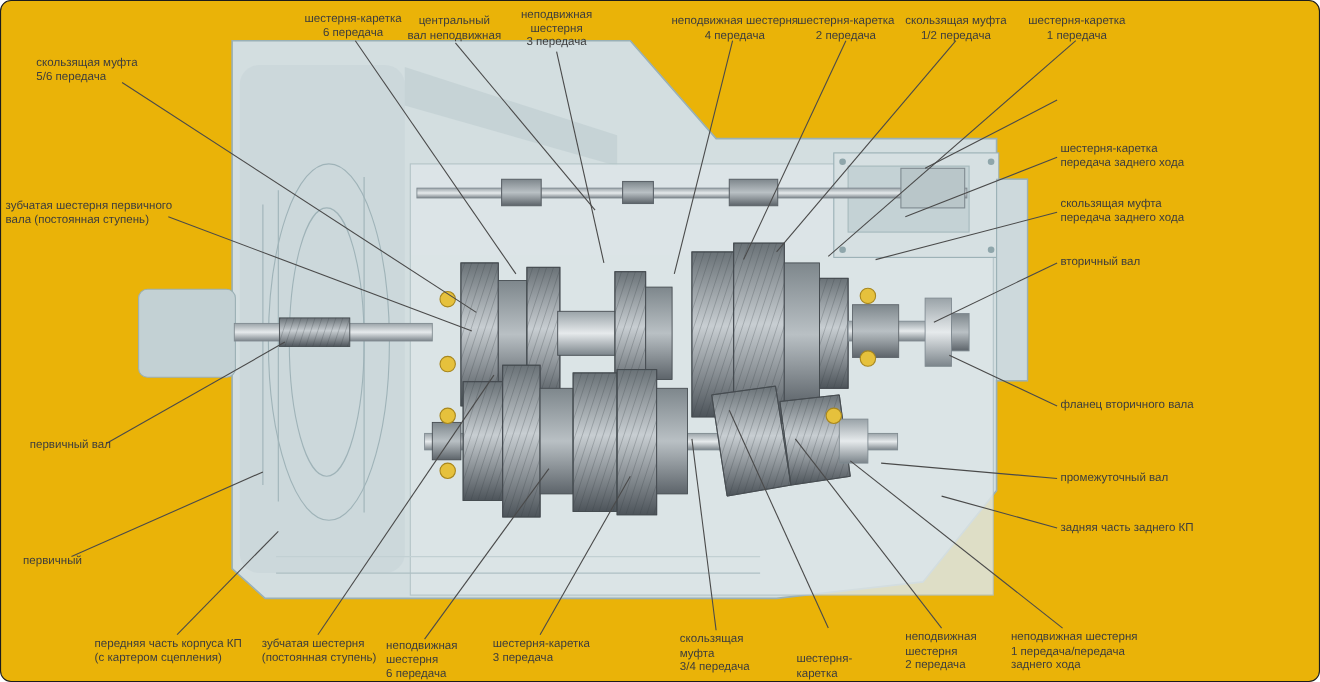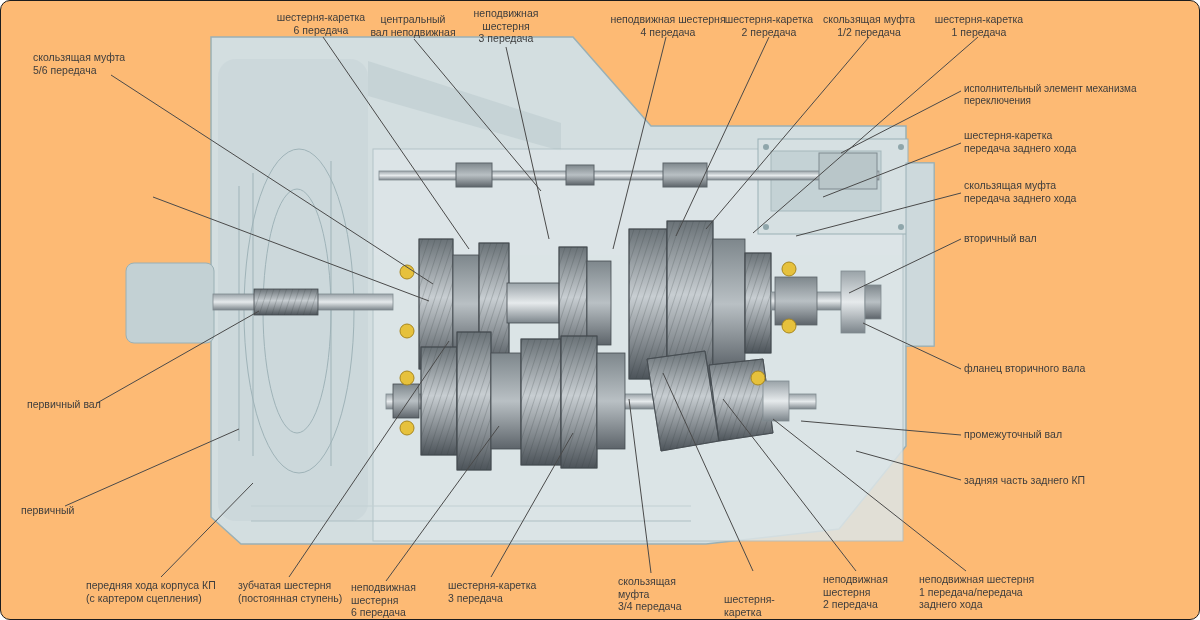--- a/index.html
+++ b/index.html
@@ -1,17 +1,17 @@
 <!DOCTYPE html>
 <html><head>
 <meta charset="utf-8">
 <style>
   html,body{margin:0;padding:0;background:#fff;}
   #stage{
-    position:relative;width:1200px;height:620px;background:#fdba74;
+    position:relative;width:1200px;height:620px;background:#eab308;
     border:1px solid #1c1c1c;border-radius:10px;box-sizing:border-box;
     overflow:hidden;font-family:"Liberation Sans",sans-serif;
   }
   #art{position:absolute;left:0;top:0;width:1200px;height:620px;}
   .label{
     position:absolute;font-size:10.5px;line-height:1.2;color:#3d3d3d;
     white-space:pre-line;z-index:5;
   }
   .label.center{transform:translateX(-50%);text-align:center;}
   .label.side{text-align:left;}
@@ -184,34 +184,35 @@
 4 передача</div>
   <div class="label center" style="left:768px;top:12px;">шестерня-каретка
 2 передача</div>
   <div class="label center" style="left:868px;top:12px;">скользящая муфта
 1/2 передача</div>
   <div class="label center" style="left:978px;top:12px;">шестерня-каретка
 1 передача</div>
 
   <div class="label side" style="left:32px;top:50px;">скользящая муфта
 5/6 передача</div>
+  <div class="label side" style="left:4px;top:180px;width:165px;">зубчатая шестерня первичного
+вала (постоянная ступень)</div>
   <div class="label side" style="left:26px;top:397px;">первичный вал</div>
   <div class="label side" style="left:20px;top:503px;">первичный</div>
 
-  <div class="label side" style="left:963px;top:82px;width:234px;font-size:10px;">исполнительный элемент механизма переключения</div>
   <div class="label side" style="left:963px;top:128px;">шестерня-каретка
 передача заднего хода</div>
   <div class="label side" style="left:963px;top:178px;">скользящая муфта
 передача заднего хода</div>
   <div class="label side" style="left:963px;top:231px;">вторичный вал</div>
   <div class="label side" style="left:963px;top:361px;">фланец вторичного вала</div>
   <div class="label side" style="left:963px;top:427px;">промежуточный вал</div>
   <div class="label side" style="left:963px;top:473px;">задняя часть заднего КП</div>
 
-  <div class="label side" style="left:85px;top:578px;">передняя хода корпуса КП
+  <div class="label side" style="left:85px;top:578px;">передняя часть корпуса КП
 (с картером сцепления)</div>
   <div class="label side" style="left:237px;top:578px;">зубчатая шестерня
 (постоянная ступень)</div>
   <div class="label side" style="left:350px;top:580px;">неподвижная
 шестерня
 6 передача</div>
   <div class="label side" style="left:447px;top:578px;">шестерня-каретка
 3 передача</div>
   <div class="label side" style="left:617px;top:574px;">скользящая
 муфта

